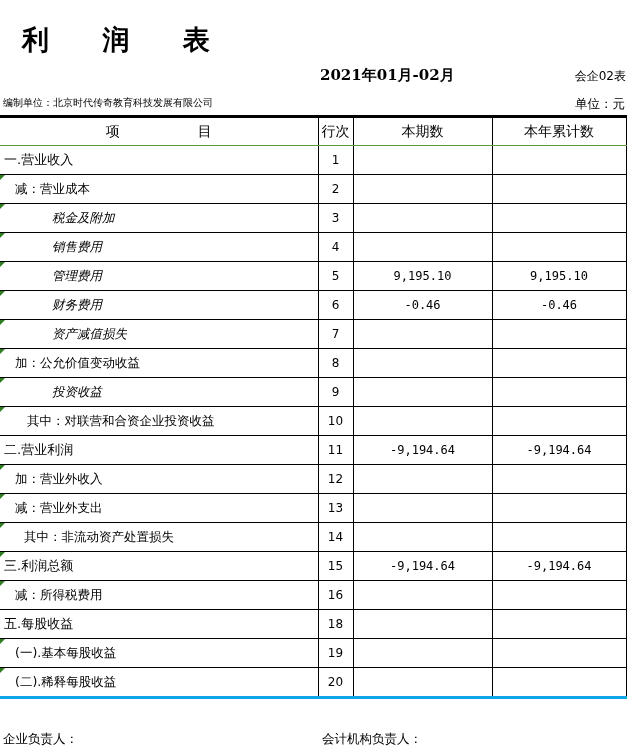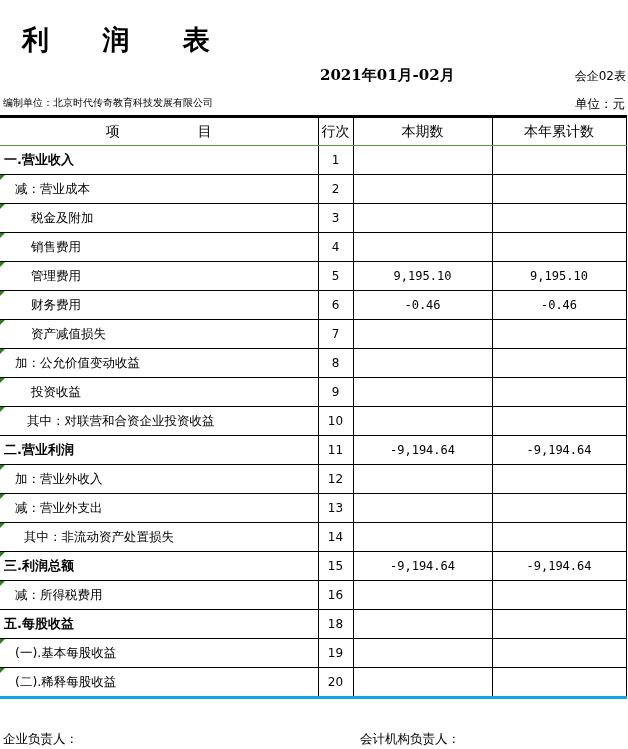--- a/index.html
+++ b/index.html
@@ -43,37 +43,37 @@
     border-top: 3px solid #000; border-bottom: 1px solid #5a9a3a;
     font-weight: normal; font-size: 14px; height: 27px;
   }
   table.report tbody tr:last-child td { border-bottom: 3px solid #0ea5e9; }
   .col-item { width: 318px; }
   .col-line { width: 35px; }
   .col-cur { width: 139px; }
   .col-ytd { width: 134px; }
   td.item { text-align: left; }
   td.item .txt { padding-left: 4px; }
-  td.item.bold { font-weight: bold; font-size: 13px; }
+  td.item.bold { font-weight: normal; font-size: 13px; }
   td.item.i1 .txt { padding-left: 15px; }
-  td.item.i2 .txt { padding-left: 31px; }
+  td.item.i2 .txt { padding-left: 52px; font-style: italic; }
   td.item.i3 .txt { padding-left: 27px; }
   td.item.i2b .txt { padding-left: 24px; }
   td.line { text-align: center; font-size: 12px; }
   td.num {
     text-align: center; font-family: "DejaVu Sans Mono", "Liberation Mono", monospace;
     font-size: 12px;
   }
   .tri {
     position: absolute; left: 0; top: 0; width: 0; height: 0;
     border-top: 5px solid #2e7d1e; border-right: 5px solid transparent;
   }
   th.h-item span.a { margin-right: 78px; }
   .footer-left { position: absolute; left: 3px; top: 731px; font-size: 12.5px; }
-  .footer-mid { position: absolute; left: 322px; top: 731px; font-size: 12.5px; margin-left: 38px; }
+  .footer-mid { position: absolute; left: 322px; top: 731px; font-size: 12.5px; }
 </style>
 </head>
 <body>
 
 <div class="title">
   <span>利</span>
   <span>润</span>
   <span>表</span>
 </div>
 

